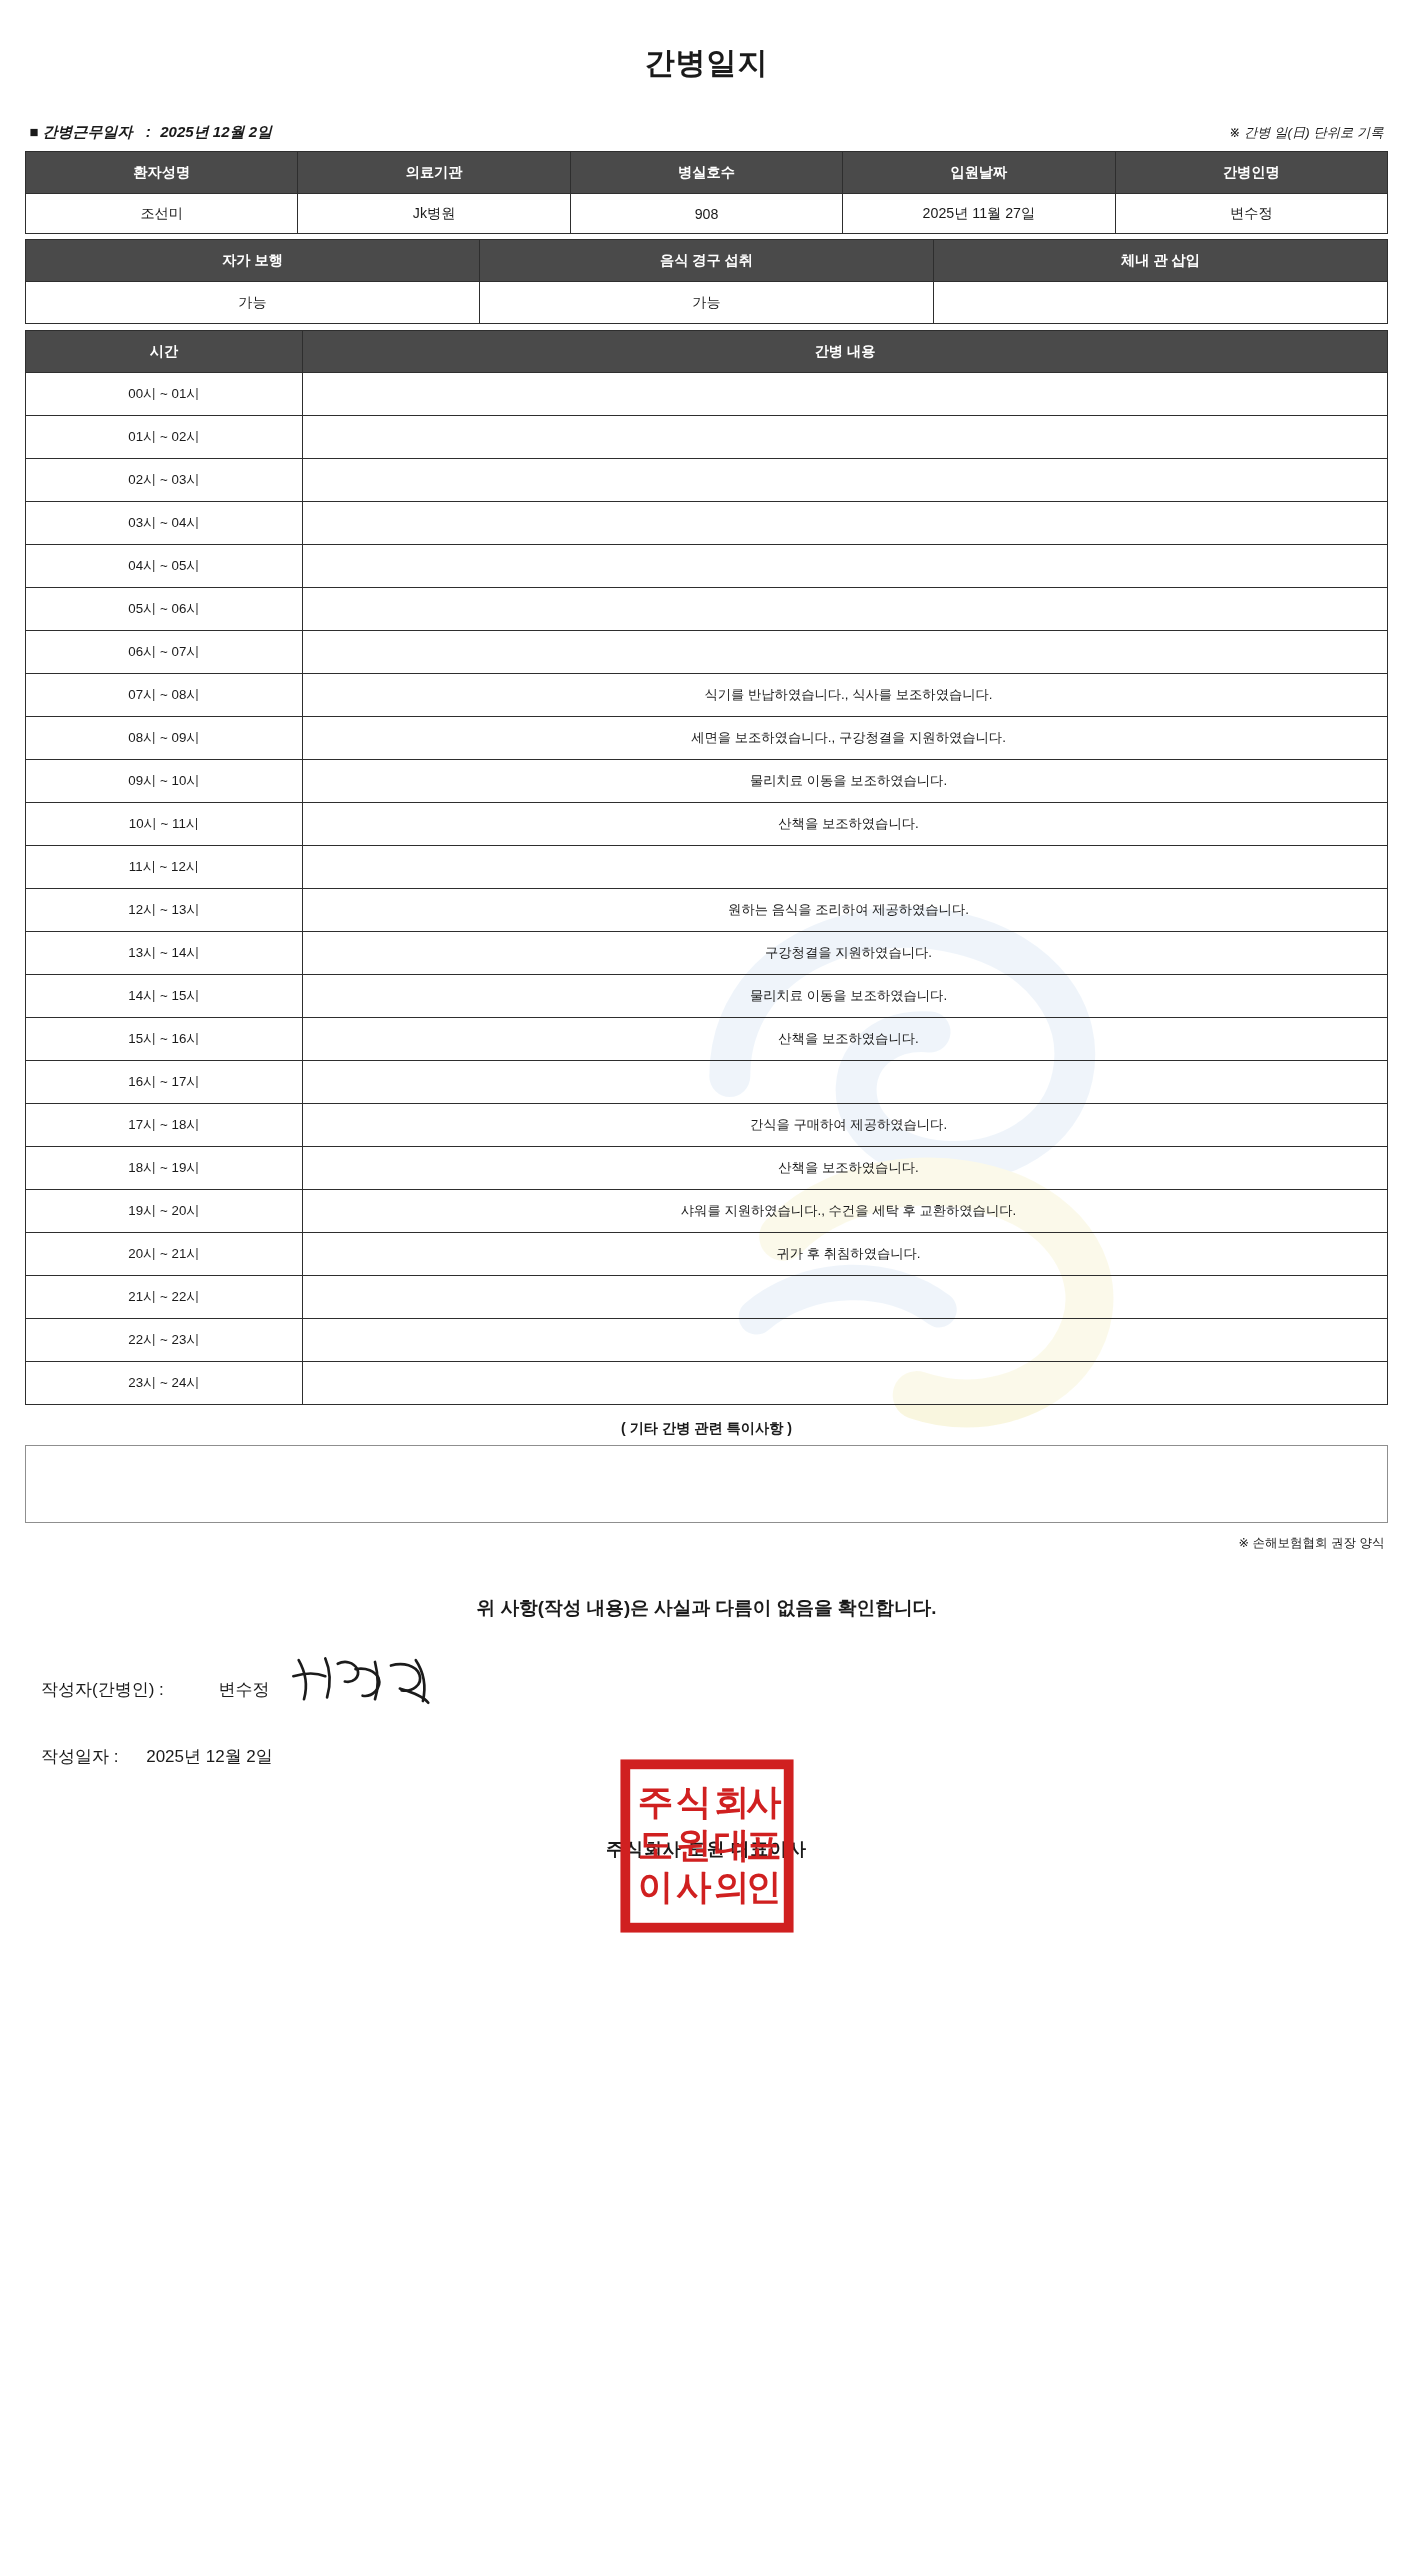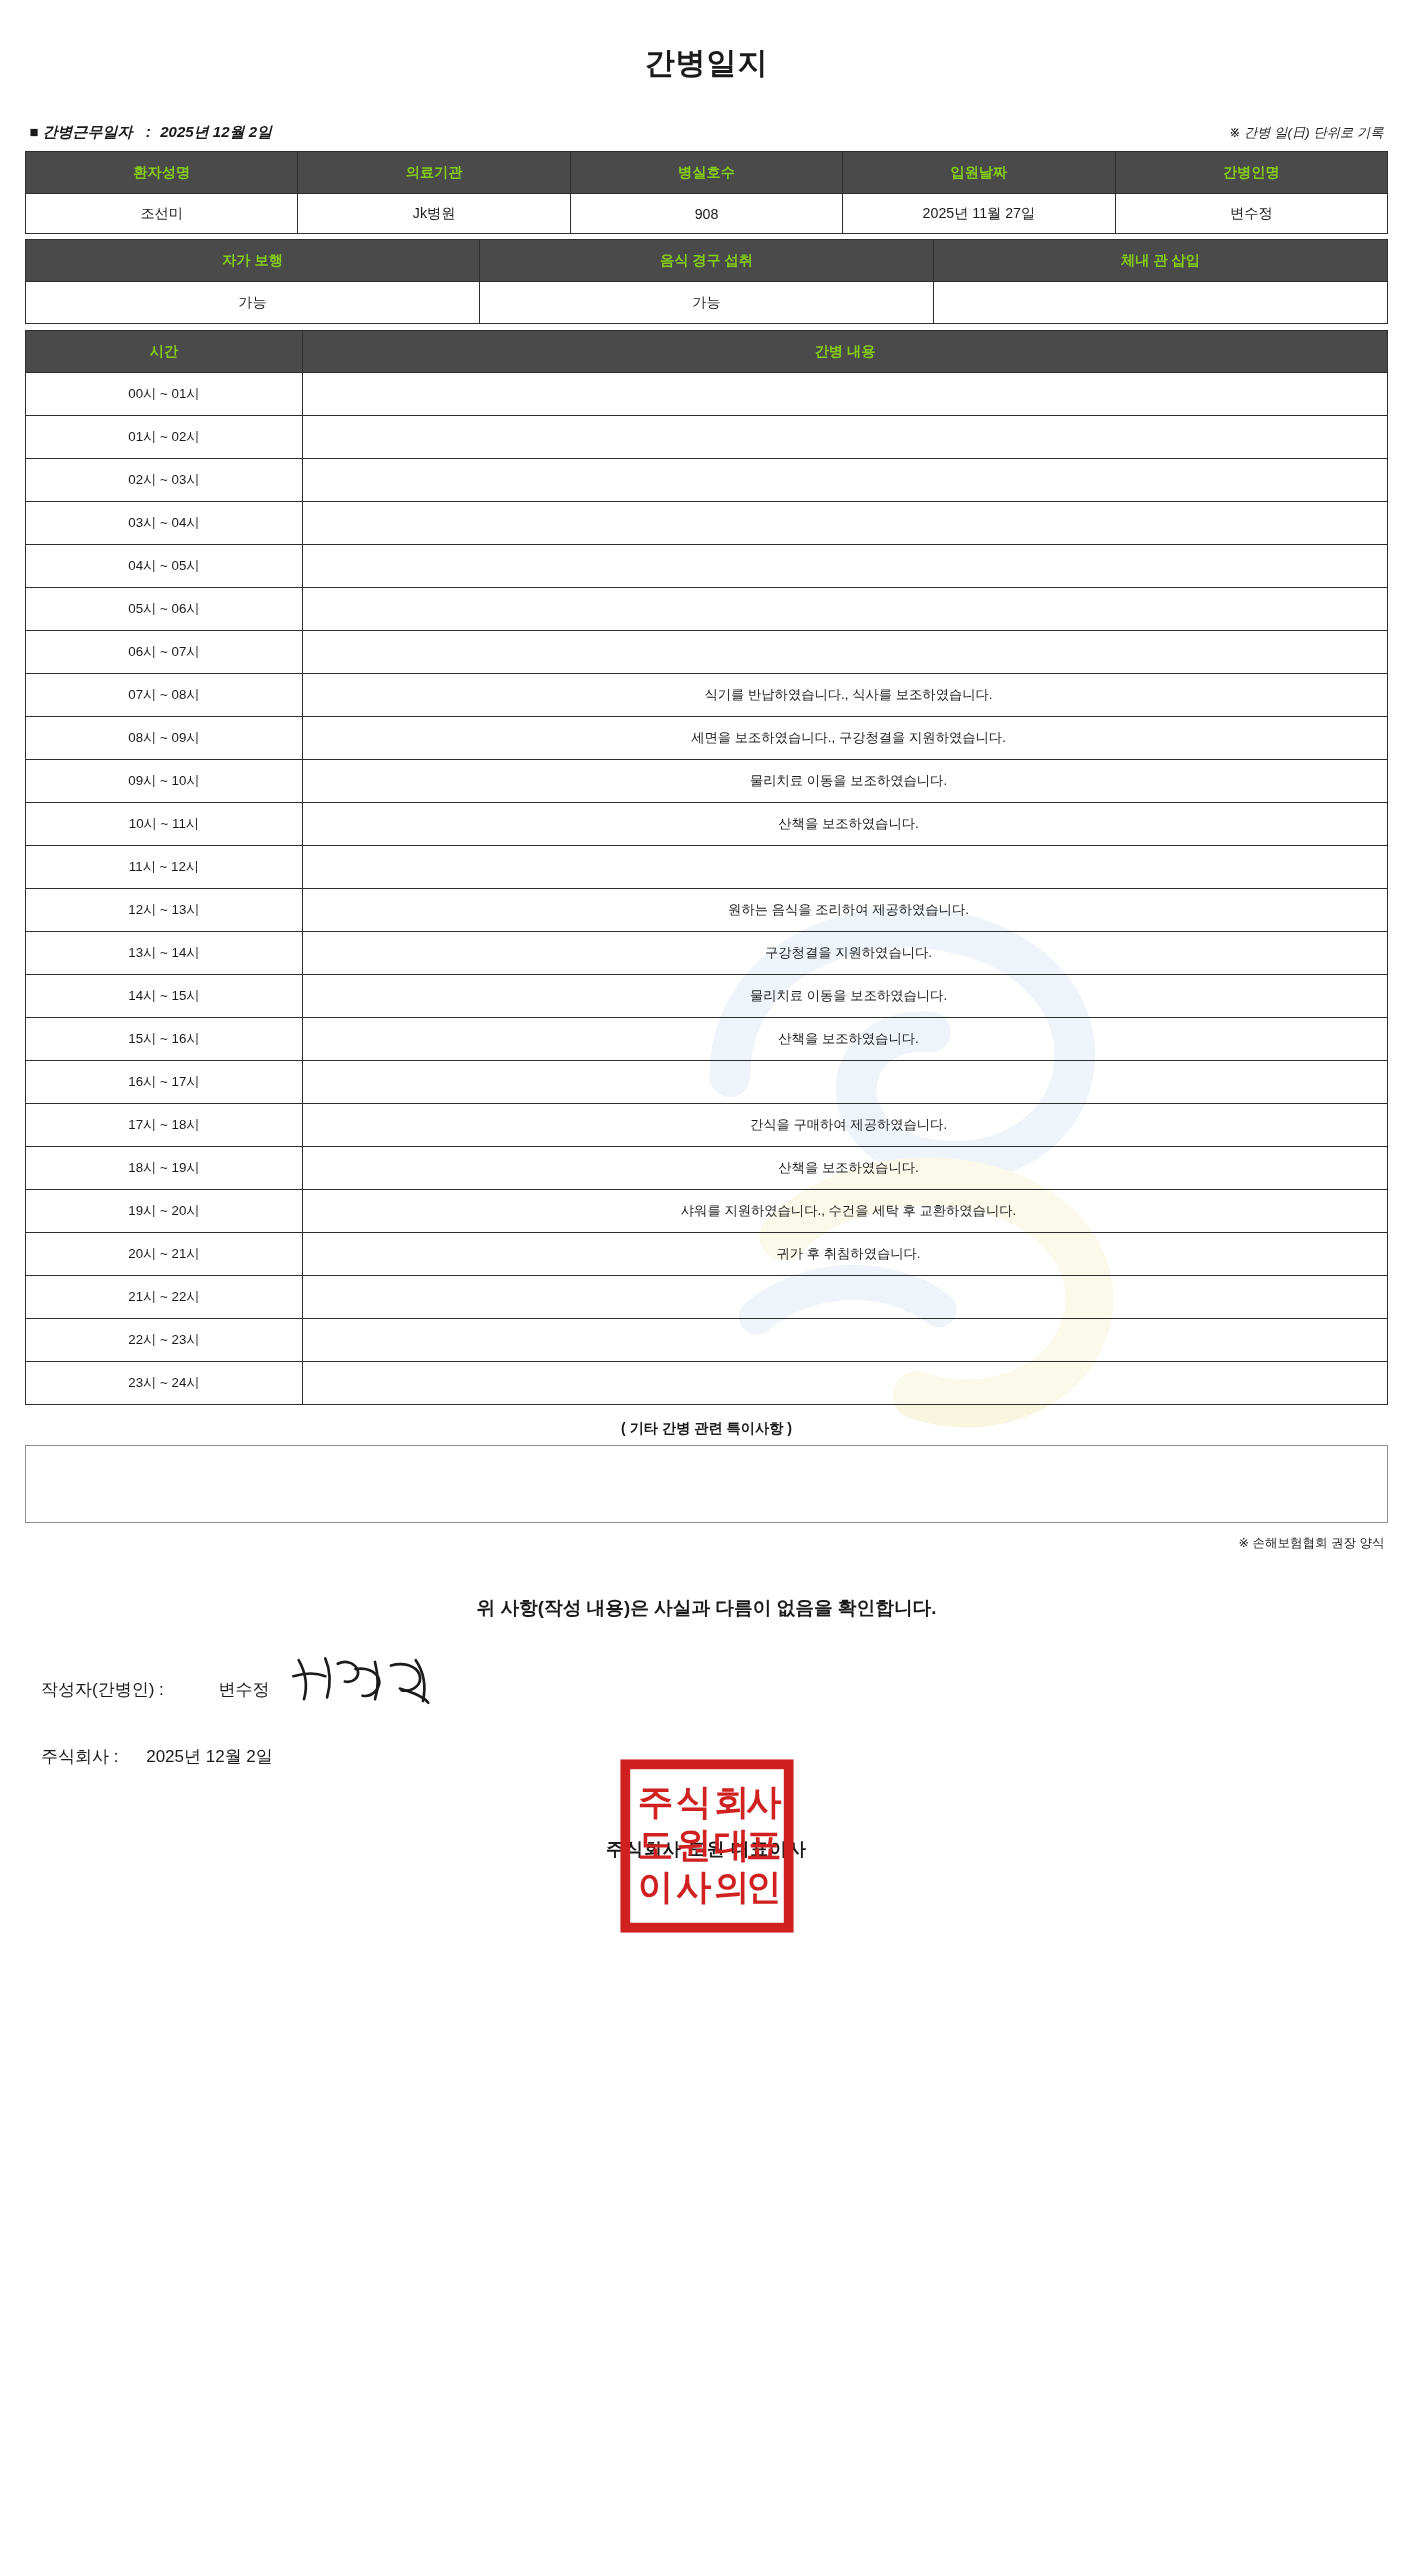--- a/index.html
+++ b/index.html
@@ -69,21 +69,21 @@
   .tbl td, .tbl th {
     border: 0.9px solid #2e2e2e;
     font-size: 14.2px;
     padding: 0;
     height: 39px;
     text-align: center;
     vertical-align: middle;
   }
   .tbl th {
     background: #4a4a4a;
-    color: #84cc16;
+    color: #ffffff;
     font-weight: bold;
     height: 41px;
   }
   .tbl td { background: rgba(255,255,255,0.55); }
 
   .gap6 { height: 5.3px; }
 
   
   .tbl2 th { height: 41px; }
   .tbl2 td { height: 41px; }
@@ -351,21 +351,21 @@
             <path d="M100,18 C104,34 104,48 100,60"></path>
             <path d="M118,22 C132,18 146,22 150,32 C154,44 142,52 130,50"></path>
             <path d="M128,48 C140,52 154,56 160,64"></path>
             <path d="M146,16 C154,28 158,44 154,62"></path>
           </g>
         </svg>
       </span>
     </div>
 
     <div class="date-line">
-      <span>주식회사 :</span>
+      <span>작성일자 :</span>
       <span class="dv">2025년 12월 2일</span>
     </div>
 
     <div class="company-wrap">
       <span class="stamp">
         <svg width="174" height="174" viewBox="0 0 196 196" aria-hidden="true">
           <rect x="6" y="6" width="184" height="184" fill="none" stroke="#d02020" stroke-width="11"></rect>
           <g fill="#d02020" font-family="'DejaVu Sans', sans-serif" font-size="40" font-weight="bold" text-anchor="middle">
             <text x="40" y="62">주</text>
               <text x="83" y="62">식</text>

